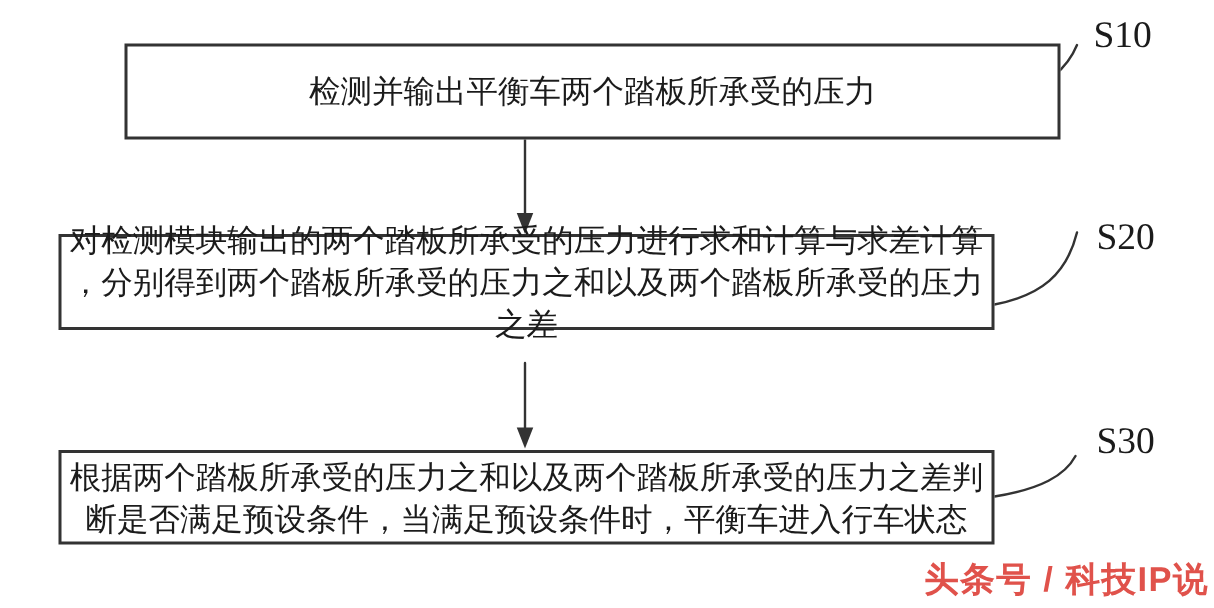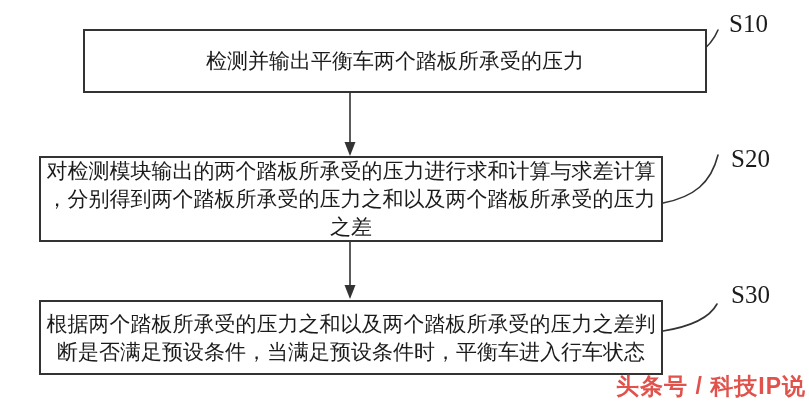--- a/index.html
+++ b/index.html
@@ -38,22 +38,22 @@
     left: 39px;
     width: 624px;
     box-sizing: border-box;
     border: 2px solid var(--line-color, #333333);
     background: #ffffff;
     display: flex;
     align-items: center;
     justify-content: center;
   }
   .box-1 { top: 29px;  height: 64px; margin-left: 44px; }
-  .box-2 { top: 156px; height: 86px; }
-  .box-3 { top: 300px; height: 75px; }
+  .box-2 { top: 156px; height: 64px; }
+  .box-3 { top: 300px; height: 63px; }
   .box-text {
     font-size: 21px;
     line-height: 28px;
     color: #1b1b1b;
     text-align: center;
     white-space: pre-line;
     letter-spacing: 0px;
   }
   .step-label {
     position: absolute;

